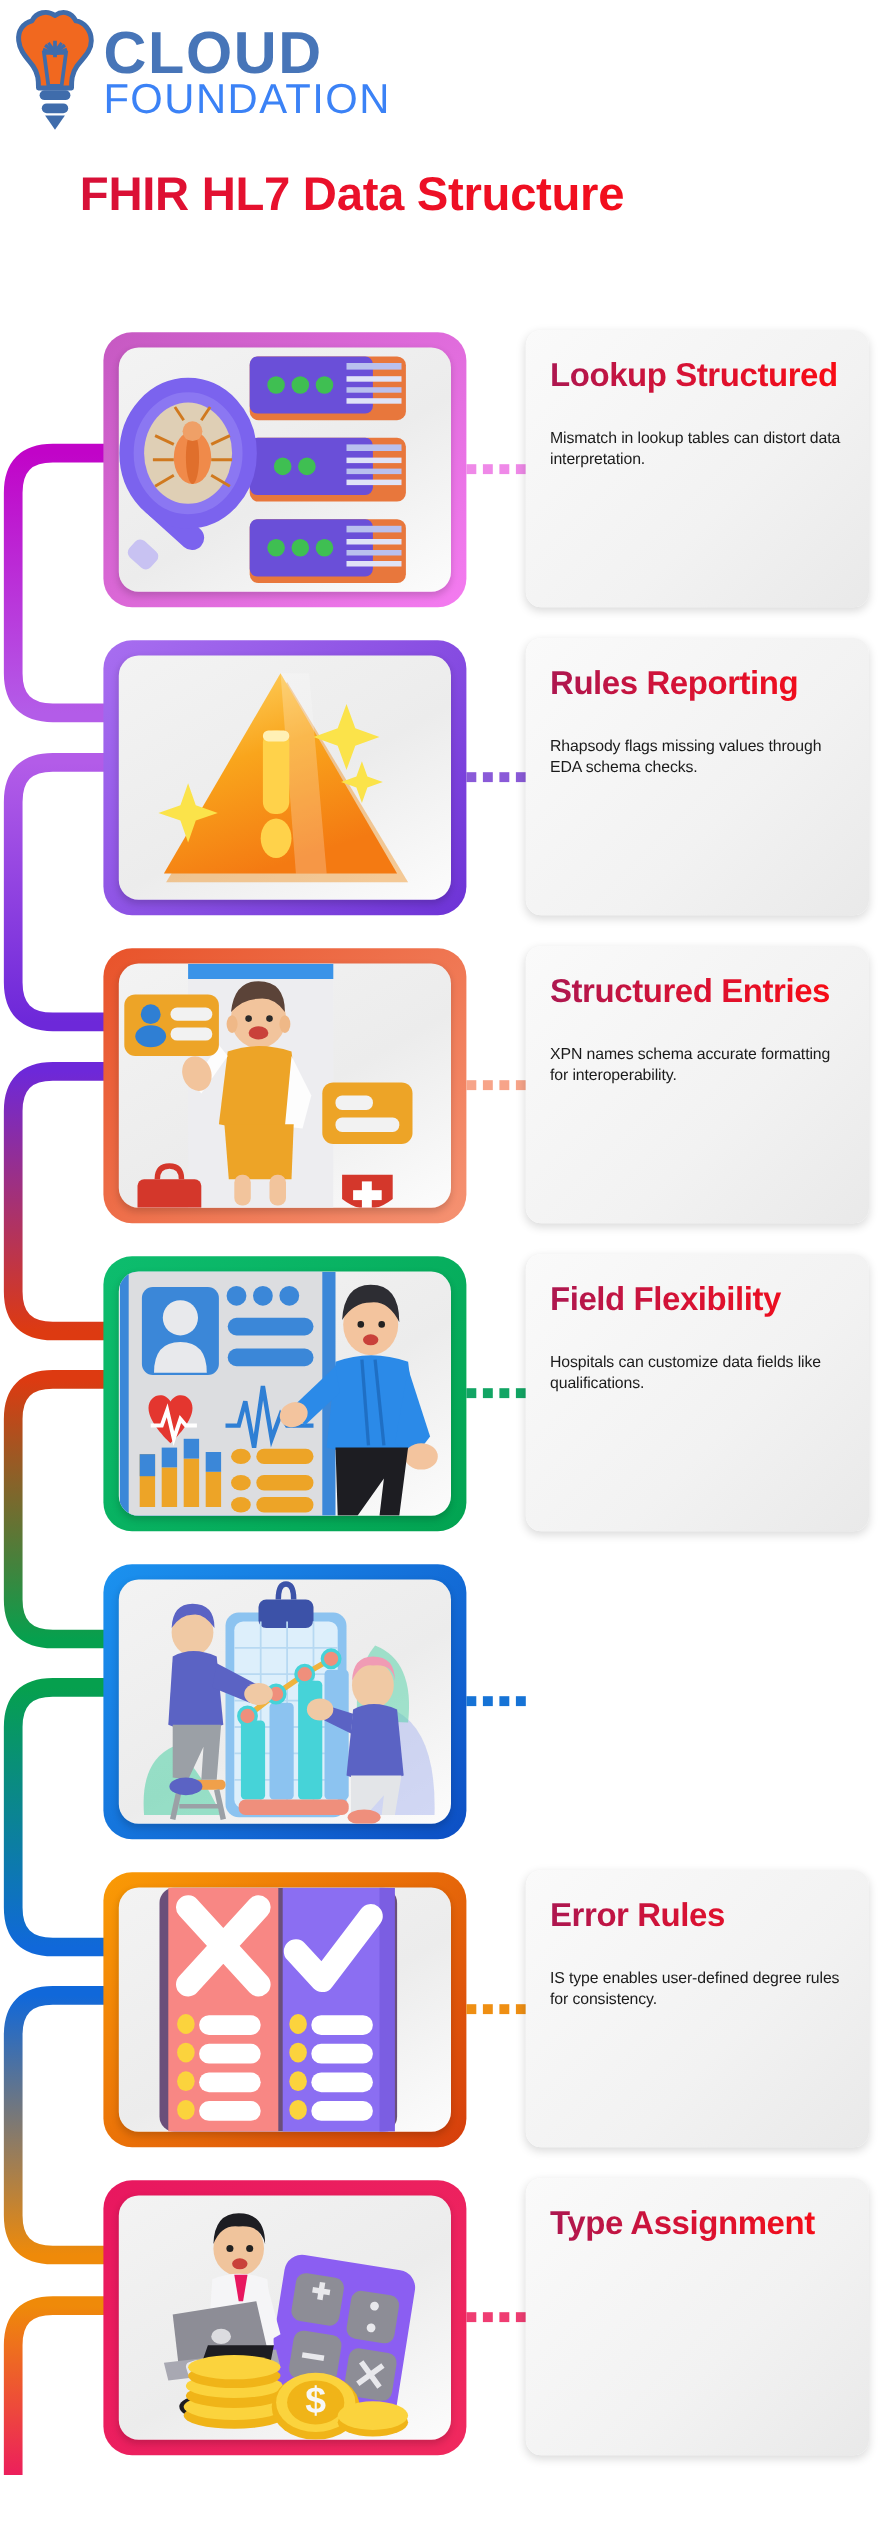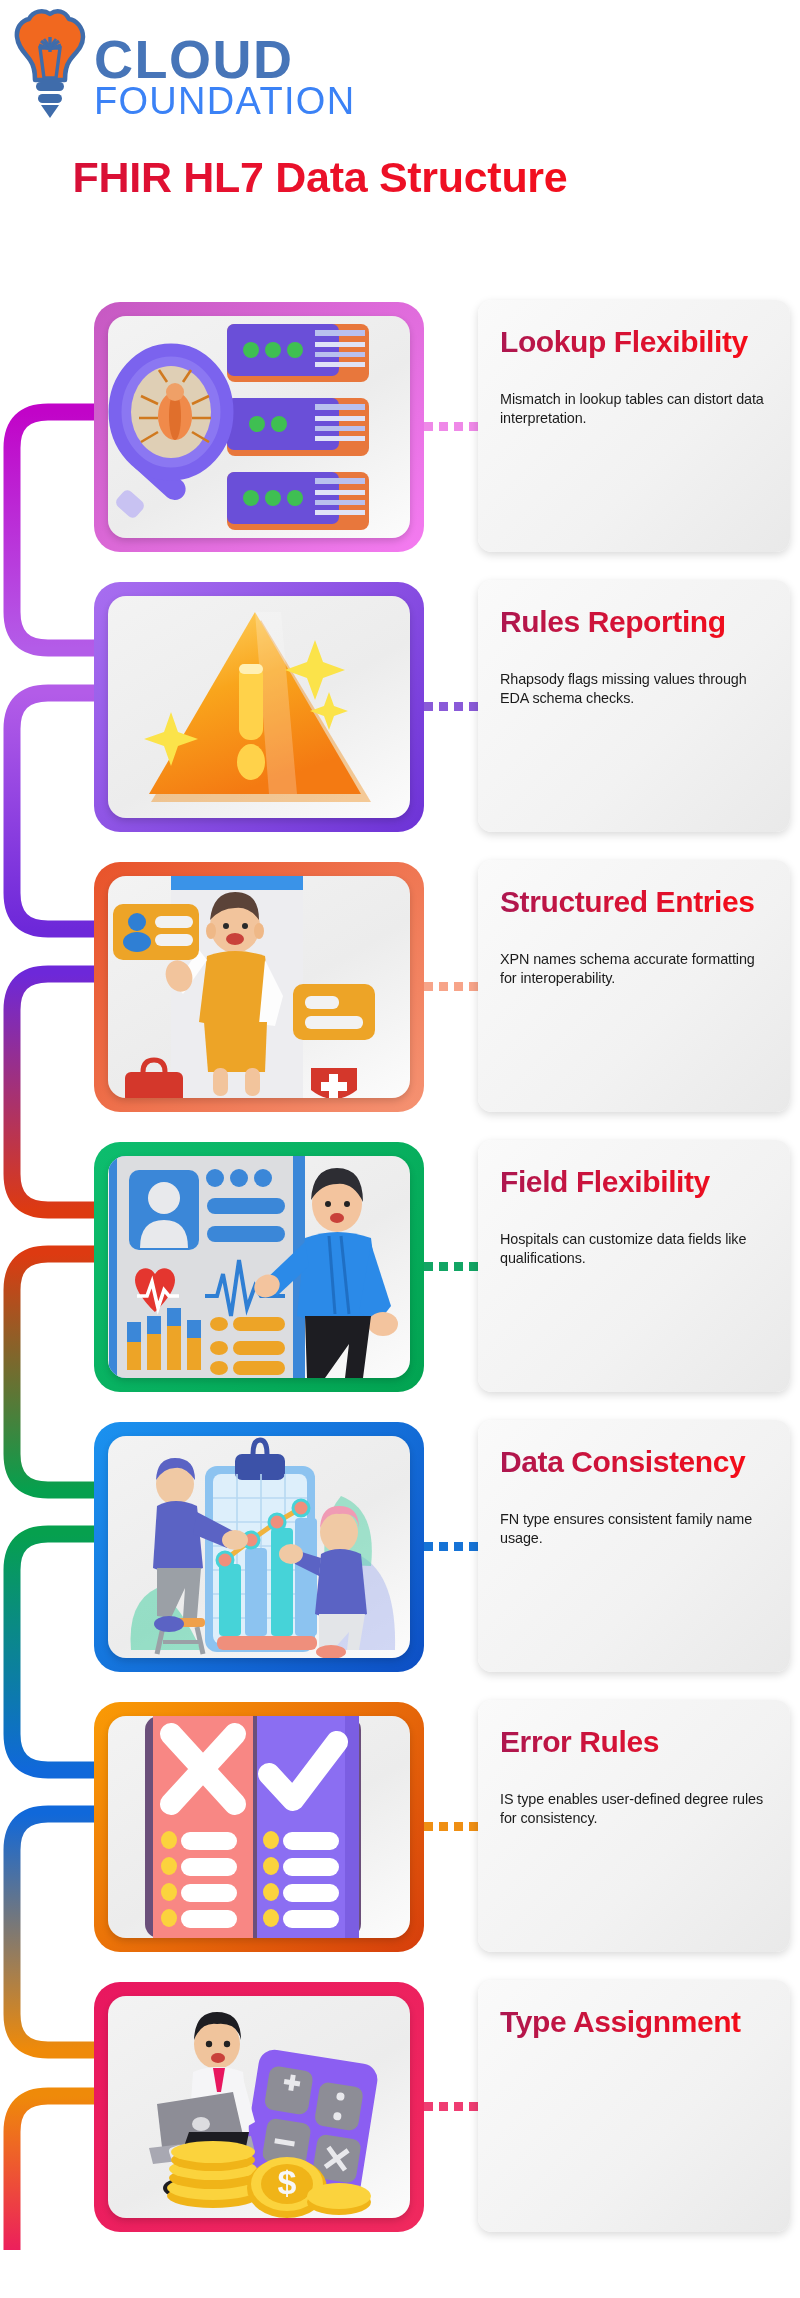--- a/index.html
+++ b/index.html
@@ -16,21 +16,21 @@
     width: 800px;
     height: 2298px;
     background: #ffffff;
   }
 
   
   #brand {
     position: absolute;
     left: 14px; top: 8px;
     display: flex;
-    align-items: flex-end;
+    align-items: center;
     gap: 8px;
   }
   #brand-mark { width: 72px; height: 112px; flex: none; }
   #brand-words {
     display: flex;
     flex-direction: column;
     line-height: 0.94;
     padding-top: 4px;
   }
   #brand-words .l1 {
@@ -271,21 +271,21 @@
         </svg>
       </div>
     </div>
     <div class="dots">
       <i style="background:#ef89e8"></i>
         <i style="background:#ef89e8"></i>
       <i style="background:#ef89e8"></i>
         <i style="background:#ef89e8"></i>
     </div>
     <div class="textcard">
-      <div class="tc-title">Lookup Flexibility</div>
+      <div class="tc-title">Lookup Structured</div>
       <div class="tc-body">Mismatch in lookup tables can distort data interpretation.</div>
     </div>
   </div>
 
   <div class="row" style="top:572px">
     <div class="visual" style="background:linear-gradient(135deg,#a86ef0 0%,#6d33d6 100%)">
       <div class="visual-inner">
         <svg viewBox="0 0 300 222" xmlns="http://www.w3.org/2000/svg">
           <defs>
             <linearGradient id="warnG" x1="0" y1="0" x2="0.4" y2="1">
@@ -497,24 +497,20 @@
           <ellipse cx="222" cy="216" rx="15" ry="7" fill="#ef8f7c"></ellipse>
         </svg>
       </div>
     </div>
     <div class="dots">
       <i style="background:#1673d6"></i>
         <i style="background:#1673d6"></i>
       <i style="background:#1673d6"></i>
         <i style="background:#1673d6"></i>
     </div>
-    <div class="textcard">
-      <div class="tc-title">Data Consistency</div>
-      <div class="tc-body">FN type ensures consistent family name usage.</div>
-    </div>
   </div>
 
   <div class="row" style="top:1692px">
     <div class="visual" style="background:linear-gradient(135deg,#fa9b05 0%,#d63e0c 100%)">
       <div class="visual-inner">
         <svg viewBox="0 0 300 222" xmlns="http://www.w3.org/2000/svg">
           <rect x="36" y="0" width="216" height="222" rx="14" fill="#6b4f7a"></rect>
           <rect x="44" y="0" width="100" height="222" fill="#f88784"></rect>
           <rect x="148" y="0" width="96" height="222" fill="#8b6ef2"></rect>
           <rect x="236" y="0" width="14" height="222" fill="#7b5ee2"></rect>

